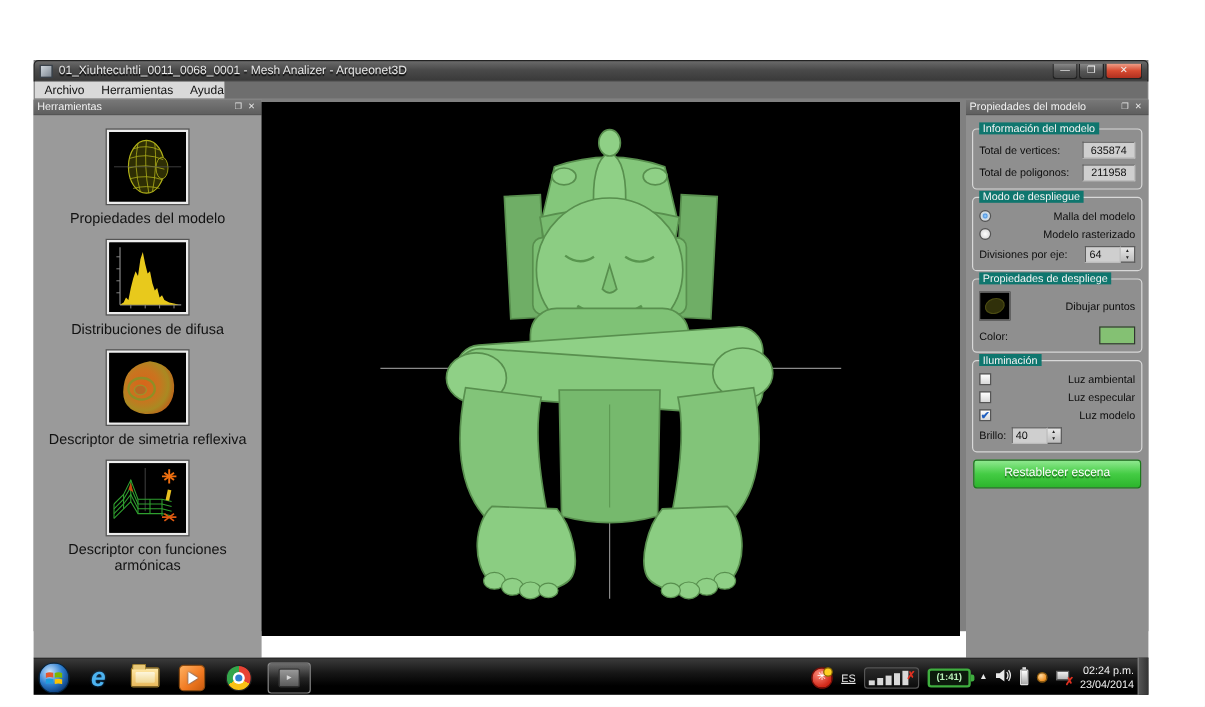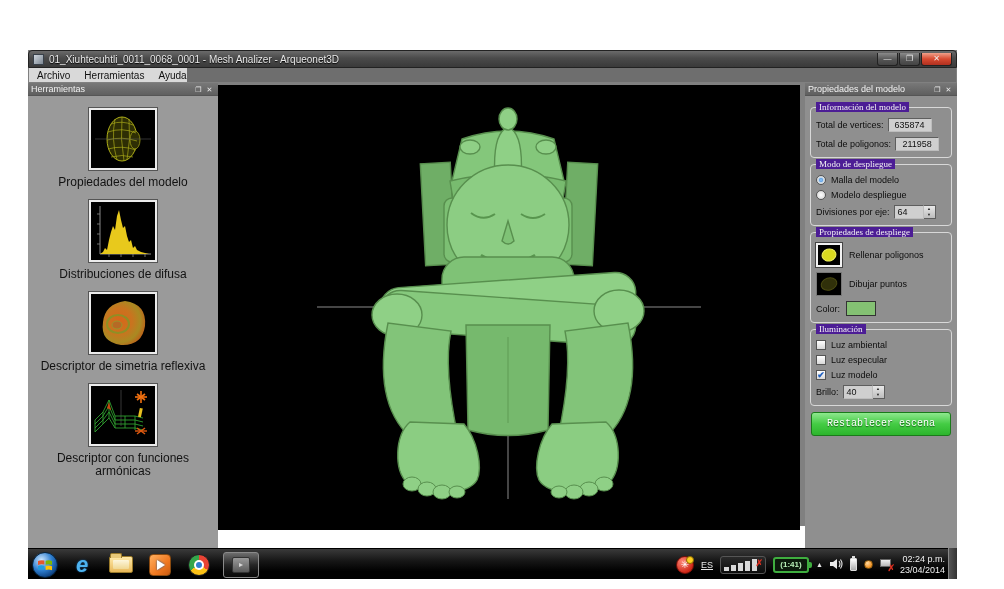--- a/index.html
+++ b/index.html
@@ -37,43 +37,43 @@
   .thumb { width:68px; height:62px; background:#000; border:2px solid #ececec; box-shadow:0 0 0 1px #555; }
   .tool-label { margin-top:6px; font-size:12px; color:#121212; text-align:center; line-height:13px; }
 
   
   .viewport { position:absolute; left:190px; top:35px; width:582px; height:445px; background:#000; }
 
   
   .right-panel { position:absolute; left:777px; top:33px; width:152px; height:465px; background:#8f8f8f; }
   .rp-body { padding:4px 5px; }
   .grp { border:1px solid #d8d8d8; border-radius:4px; margin-bottom:6px; padding:5px 5px 6px 5px; position:relative; }
-  .grp-title { position:absolute; top:-6px; left:5px; background:#4c1d95; padding:0 3px; font-size:9px; color:#f4f4f4; white-space:nowrap;font-family:Liberation Serif, serif; }
-  .frow { display:flex; align-items:center; margin-top:5px; }
+  .grp-title { position:absolute; top:-6px; left:5px; background:#0f766e; padding:0 3px; font-size:9px; color:#f4f4f4; white-space:nowrap; }
+  .frow { display:flex; align-items:center; margin-top:5px;justify-content:space-between; }
   .flabel { font-size:9px; color:#0d0d0d; white-space:nowrap; }
   .fld { background:#cfcfcf; border:1px solid #5e5e5e; border-right-color:#bdbdbd; border-bottom-color:#bdbdbd;
     font-size:9px; color:#111; padding:1px 3px; margin-left:4px; min-width:44px; text-align:center; }
   .spin { display:flex; margin-left:4px; }
   .spin .fld { margin-left:0; min-width:30px; text-align:left; }
   .spin-btns { display:flex; flex-direction:column; border:1px solid #5e5e5e; border-left:none; background:linear-gradient(180deg,#e8e8e8,#bdbdbd); }
   .spin-btns span { font-size:4px; line-height:6px; width:11px; text-align:center; color:#222; }
   .radio { width:10px; height:10px; border-radius:50%; background:radial-gradient(#fff,#cfcfcf); border:1px solid #555; margin-right:5px; position:relative; flex:none; }
   .radio.on::after { content:""; position:absolute; left:2px; top:2px; width:4px; height:4px; border-radius:50%;
     background:radial-gradient(#9fd4ff,#1f6fd0); box-shadow:0 0 2px #2f8fe0; }
   .checkbox { width:10px; height:10px; background:linear-gradient(180deg,#fff,#d8d8d8); border:1px solid #555; margin-right:5px; flex:none;
     font-size:9px; line-height:9px; color:#1f5fc0; text-align:center; }
   .checkbox .mark { visibility:hidden; }
   .checkbox.on .mark { visibility:visible; font-weight:bold; }
   .mini-tool { width:26px; height:24px; background:#000; border:1px solid #777; flex:none; }
   .mini-tool.sel { border:2px solid #f2f2f2; box-shadow:0 0 0 1px #444; }
   .mini-label { font-size:9px; color:#0d0d0d; margin-left:7px; }
   .swatch { width:30px; height:15px; border:1px solid #333; margin-left:6px; }
   .reset-btn { margin:3px 1px 0 1px; height:24px; width:calc(100% - 2px);
     background:linear-gradient(180deg,#8ee88e,#44cc44 50%,#2cb52c); border:1px solid #1a7a1a; border-radius:3px;
-    color:#fff; font-size:10px; text-align:center; line-height:22px; text-shadow:0 1px 1px #166016;font-family:Liberation Mono, monospace; }
+    color:#fff; font-size:10px; text-align:center; line-height:22px; text-shadow:0 1px 1px #166016; }
 
   
   .taskbar { position:absolute; left:0; top:498px; width:929px; height:31px;
     background:linear-gradient(180deg,#3a3a3a,#161616 40%,#000 75%); border-top:1px solid #000; }
   .tb-left { position:absolute; left:4px; top:0; height:31px; display:flex; align-items:center; gap:9px; }
   .orb { width:26px; height:26px; border-radius:50%; background:radial-gradient(circle at 35% 30%,#cfe8ff,#2f7fd0 45%,#0a3a78 80%);
     border:1px solid #06243f; position:relative; }
   .orb svg { position:absolute; left:5px; top:5px; }
   .tb-ico { width:30px; height:26px; display:flex; align-items:center; justify-content:center; }
   .ie-e { font-size:22px; font-style:italic; font-weight:bold; color:#4db3f0; text-shadow:0 0 2px #1a5f9a; line-height:22px; }
@@ -314,45 +314,36 @@
         </div>
 
         <div class="grp">
           <span class="grp-title">Modo de despliegue</span>
           <div class="frow">
             <span class="radio on"></span>
             <span class="flabel">Malla del modelo</span>
           </div>
           <div class="frow">
             <span class="radio"></span>
-            <span class="flabel">Modelo despliegue</span>
+            <span class="flabel">Modelo rasterizado</span>
           </div>
           <div class="frow">
             <span class="flabel">Divisiones por eje:</span>
             <span class="spin">
               <span class="fld">64</span>
               <span class="spin-btns">
                 <span>▲</span>
                 <span>▼</span>
               </span>
             </span>
           </div>
         </div>
 
         <div class="grp">
           <span class="grp-title">Propiedades de despliege</span>
-          <div class="frow">
-            <span class="mini-tool sel">
-              <svg width="22" height="20" viewBox="0 0 22 20">
-                  <rect width="22" height="20" fill="#000"></rect>
-                  <ellipse cx="11" cy="10" rx="7" ry="6" fill="#d8d820" stroke="#f0f060" transform="rotate(-18 11 10)"></ellipse>
-                </svg>
-            </span>
-            <span class="mini-label">Rellenar poligonos</span>
-          </div>
           <div class="frow">
             <span class="mini-tool">
               <svg width="24" height="22" viewBox="0 0 24 22">
                   <rect width="24" height="22" fill="#000"></rect>
                   <ellipse cx="12" cy="11" rx="8" ry="6" fill="#30300a" stroke="#4a4a12" transform="rotate(-18 12 11)"></ellipse>
                 </svg>
             </span>
             <span class="mini-label">Dibujar puntos</span>
           </div>
           <div class="frow">

